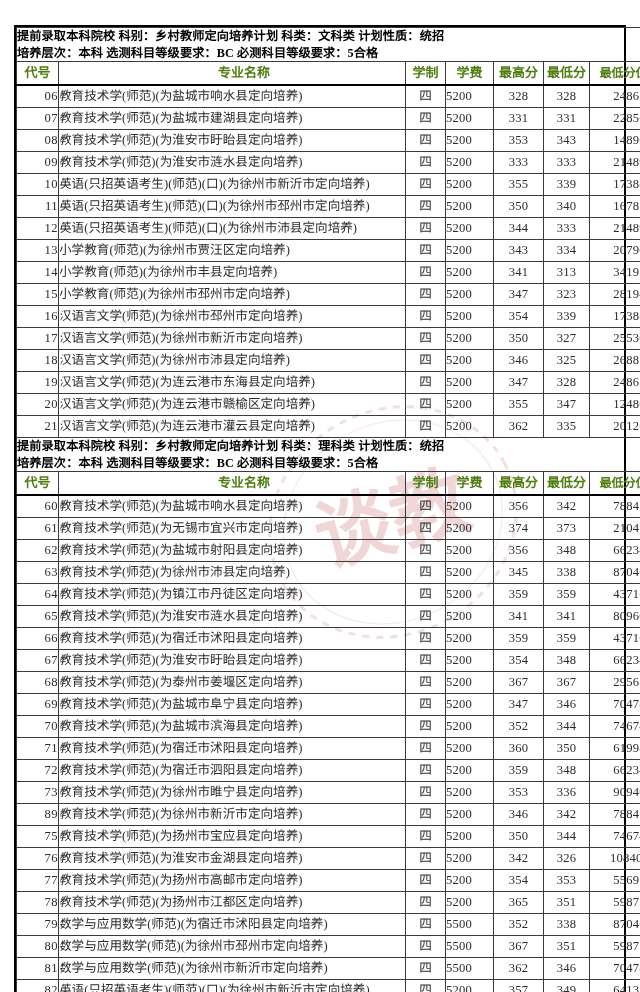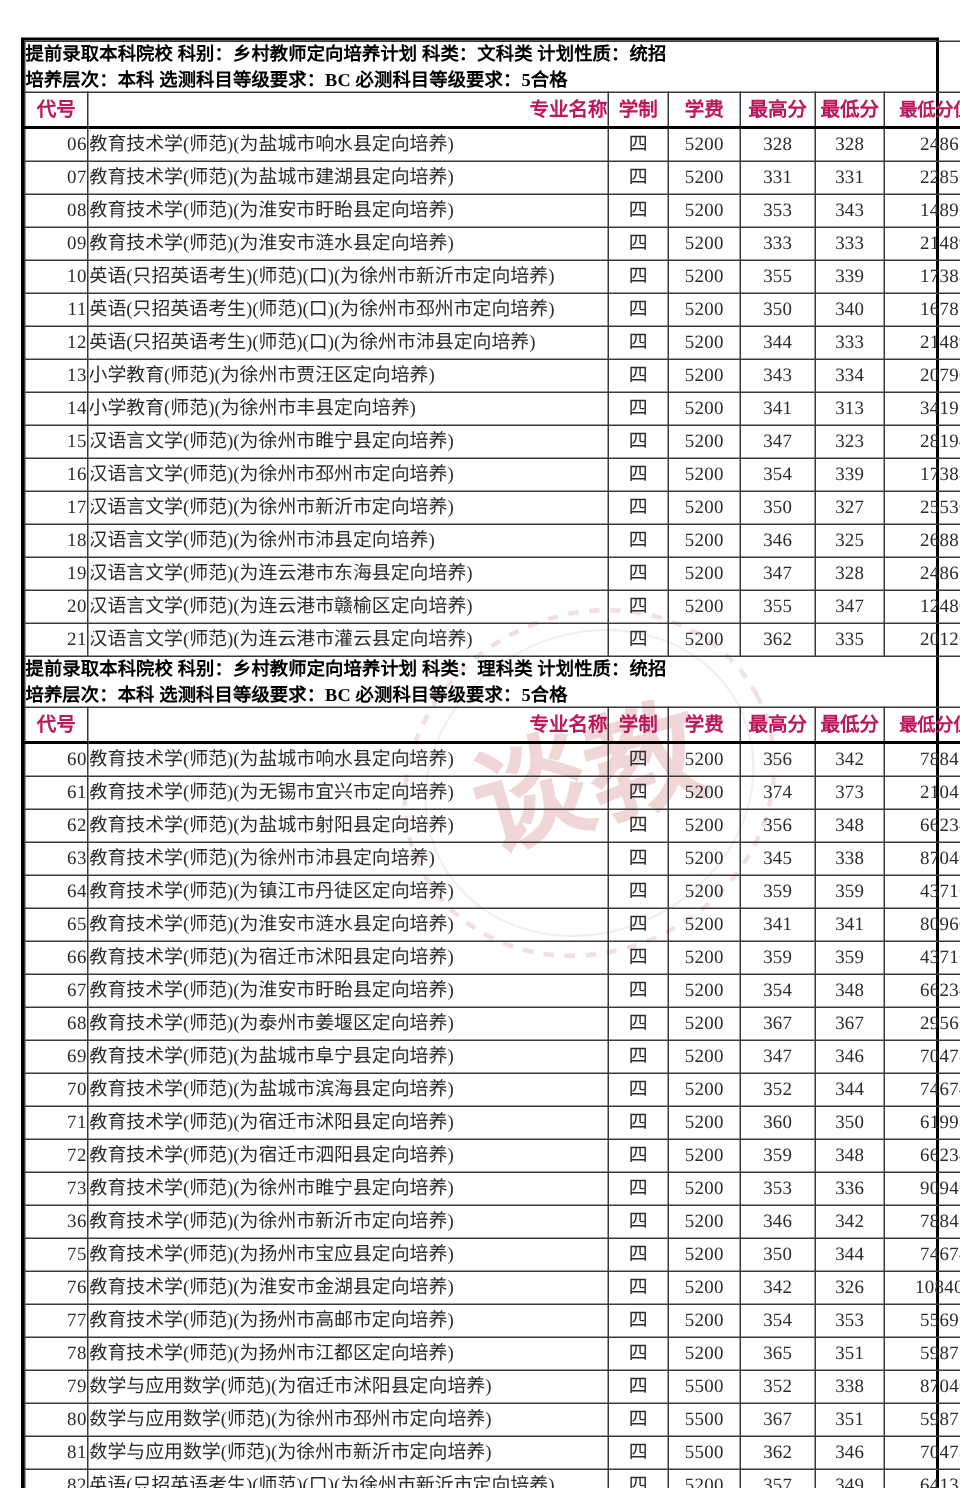--- a/index.html
+++ b/index.html
@@ -81,38 +81,38 @@
   }
   td.section-head .ln { display: block; white-space: nowrap; }
 
   
   tr.colhead td {
     font-weight: bold;
     font-size: 13px;
     text-align: center;
     height: 22px;
     line-height: 22px;
-    color: #be185d;
+    color: #4d7c0f;
     border-bottom: 2px solid #000;
     border-top: none;
   }
-  tr.colhead td.h-name { text-align: right; padding-left: 24px; }
+  tr.colhead td.h-name { text-align: center; padding-left: 24px; }
   tr.colhead td.h-rank { font-size: 12.2px; letter-spacing: -0.2px; }
 
   
   tr.row td {
     height: 21px;
     font-size: 12.6px;
     line-height: 21px;
     color: #2b2b2b;
   }
   td.d-code { text-align: right; letter-spacing: 0.4px; }
   td.d-name { text-align: left; padding-left: 7px; white-space: nowrap; overflow: hidden; border-radius: 11px; }
   td.d-len  { text-align: center; }
-  td.d-fee  { text-align: center; letter-spacing: 0.2px; }
+  td.d-fee  { letter-spacing: 0.2px; }
   td.d-hi   { text-align: center; letter-spacing: 0.2px; }
   td.d-lo   { text-align: center; letter-spacing: 0.2px; }
   td.d-rank { text-align: center; letter-spacing: 0.2px; }
 </style>
 </head>
 <body>
 
 <div id="page">
 
   <div id="watermark">
@@ -228,21 +228,21 @@
             <td class="d-code">14</td>
             <td class="d-name">小学教育(师范)(为徐州市丰县定向培养)</td>
             <td class="d-len">四</td>
             <td class="d-fee">5200</td>
             <td class="d-hi">341</td>
             <td class="d-lo">313</td>
             <td class="d-rank">34191</td>
           </tr>
           <tr class="row">
             <td class="d-code">15</td>
-            <td class="d-name">汉语言文学(师范)(为徐州市睢宁县定向培养)</td>
+            <td class="d-name">小学教育(师范)(为徐州市邳州市定向培养)</td>
             <td class="d-len">四</td>
             <td class="d-fee">5200</td>
             <td class="d-hi">347</td>
             <td class="d-lo">323</td>
             <td class="d-rank">28194</td>
           </tr>
           <tr class="row">
             <td class="d-code">16</td>
             <td class="d-name">汉语言文学(师范)(为徐州市邳州市定向培养)</td>
             <td class="d-len">四</td>
@@ -431,21 +431,21 @@
           <tr class="row">
             <td class="d-code">73</td>
             <td class="d-name">教育技术学(师范)(为徐州市睢宁县定向培养)</td>
             <td class="d-len">四</td>
             <td class="d-fee">5200</td>
             <td class="d-hi">353</td>
             <td class="d-lo">336</td>
             <td class="d-rank">90940</td>
           </tr>
           <tr class="row">
-            <td class="d-code">36</td>
+            <td class="d-code">89</td>
             <td class="d-name">教育技术学(师范)(为徐州市新沂市定向培养)</td>
             <td class="d-len">四</td>
             <td class="d-fee">5200</td>
             <td class="d-hi">346</td>
             <td class="d-lo">342</td>
             <td class="d-rank">78841</td>
           </tr>
           <tr class="row">
             <td class="d-code">75</td>
             <td class="d-name">教育技术学(师范)(为扬州市宝应县定向培养)</td>

